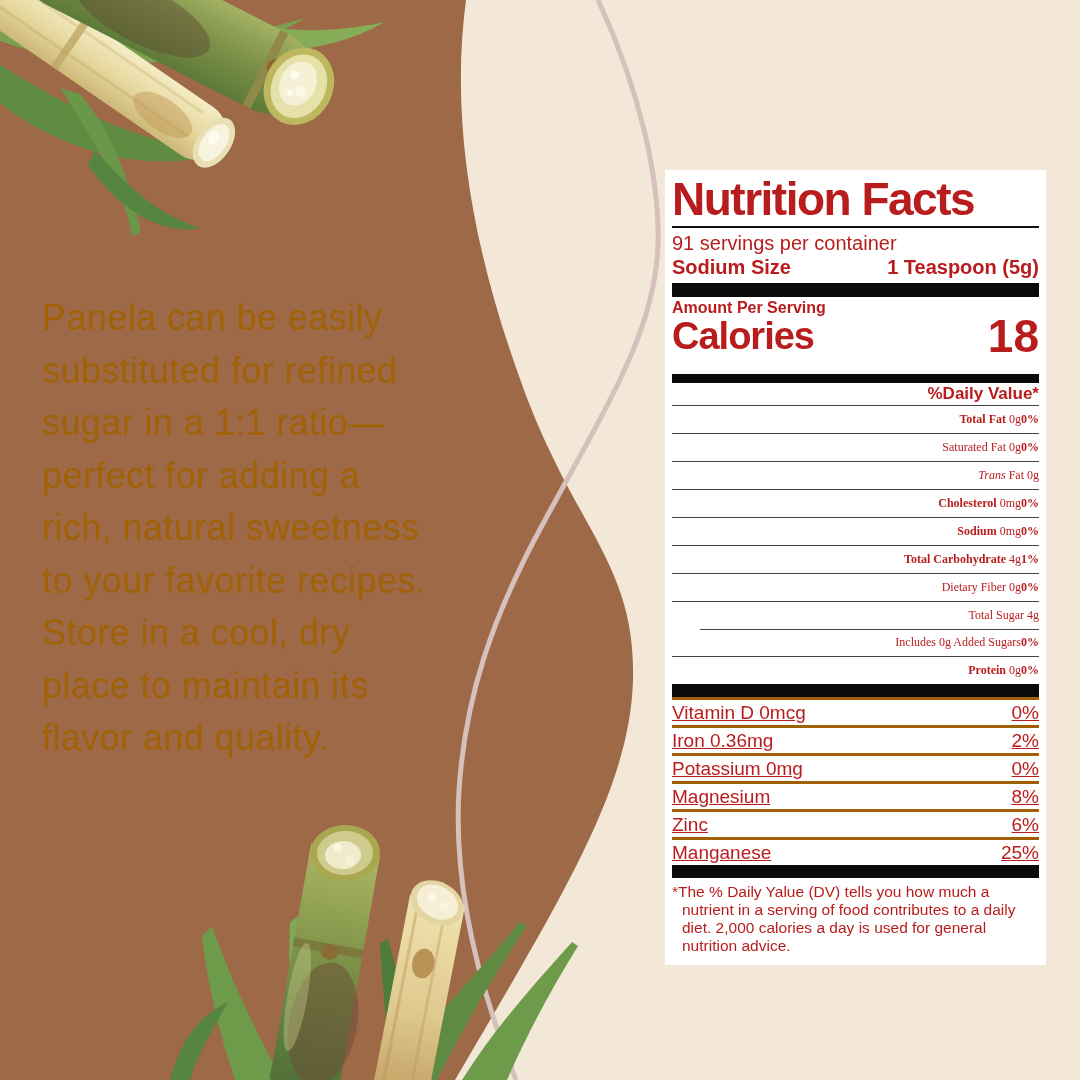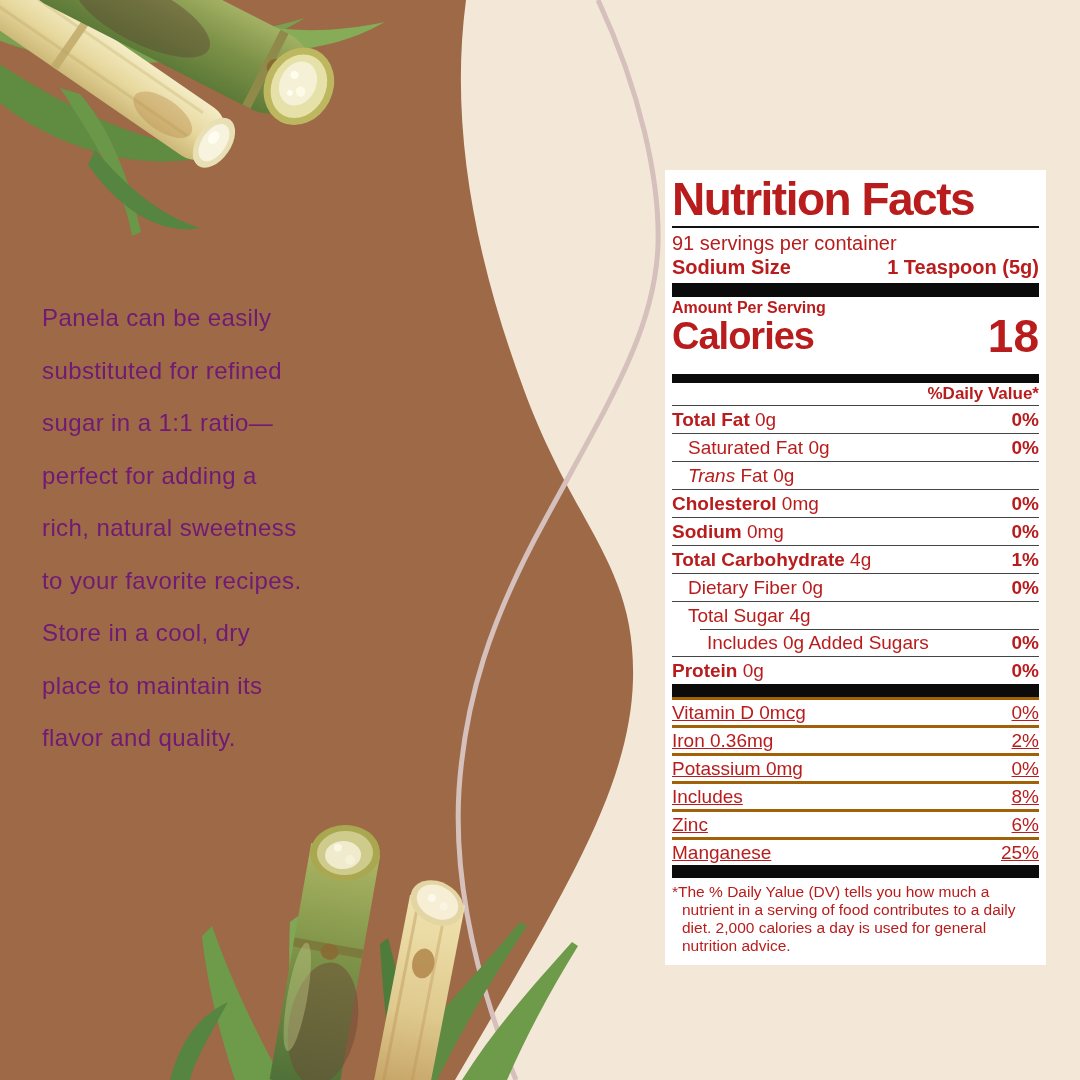--- a/index.html
+++ b/index.html
@@ -8,21 +8,21 @@
     background:#F3E8D8;
     font-family:"Liberation Sans",sans-serif;
   }
   .bg-svg,.art-svg{position:absolute;left:0;top:0;}
   .art-topleft{left:0;top:0;}
   .art-bottom{left:150px;top:818px;}
 
   
   .intro{
     position:absolute;left:42px;top:292px;width:430px;
-    color:#701a75;font-size:24px;line-height:52.5px;font-weight:300;
+    color:#a16207;font-size:36px;line-height:52.5px;font-weight:300;
     letter-spacing:.4px;white-space:pre-line;
   }
 
   
   .nf{
     position:absolute;left:665px;top:170px;width:381px;
     background:#ffffff;color:#b91c1c;box-sizing:border-box;
     padding:4px 7px 10px 7px;
   }
   .nf-title{
@@ -36,22 +36,22 @@
   .bar1{height:14px;margin-top:3px;}
   .bar2{height:9px;}
   .bar3{height:13px;}
   .bar4{height:13px;}
   .nf-amount{font-size:16px;font-weight:bold;line-height:17px;margin-top:2px;}
   .nf-cals{display:flex;justify-content:space-between;align-items:flex-end;
     margin-bottom:18px;}
   .nf-cals .cl{font-size:38px;font-weight:900;line-height:40px;letter-spacing:-1px;}
   .nf-cals .cv{font-size:46px;font-weight:900;line-height:40px;}
   .nf-dv{font-size:17px;font-weight:bold;text-align:right;line-height:22px;}
-  .row{display:flex;justify-content:space-between;border-top:1px solid #444;
-    font-size:19px;line-height:27px;height:27px;}
+  .row{display:flex;justify-content:flex-end;border-top:1px solid #444;
+    font-size:12px;line-height:27px;height:27px;font-family:Liberation Serif, serif;}
   .row .pct{font-weight:bold;}
   .ind1{padding-left:16px;}
   .ind2{padding-left:35px;}
   .row.subrule{border-top:none;position:relative;}
   .row.subrule:before{content:"";position:absolute;left:28px;right:0;top:0;
     border-top:1px solid #444;}
   .vrow{display:flex;justify-content:space-between;border-top:3px solid #a16207;
     font-size:19px;line-height:25px;height:25px;text-decoration:underline;}
   .vrow:first-of-type{border-top:none;}
   .nf-foot{font-size:15.5px;line-height:18px;margin-top:5px;
@@ -236,21 +236,21 @@
     </div>
     <div class="vrow">
       <span>Iron 0.36mg</span>
       <span>2%</span>
     </div>
     <div class="vrow">
       <span>Potassium 0mg</span>
       <span>0%</span>
     </div>
     <div class="vrow">
-      <span>Includes</span>
+      <span>Magnesium</span>
       <span>8%</span>
     </div>
     <div class="vrow">
       <span>Zinc</span>
       <span>6%</span>
     </div>
     <div class="vrow">
       <span>Manganese</span>
       <span>25%</span>
     </div>

